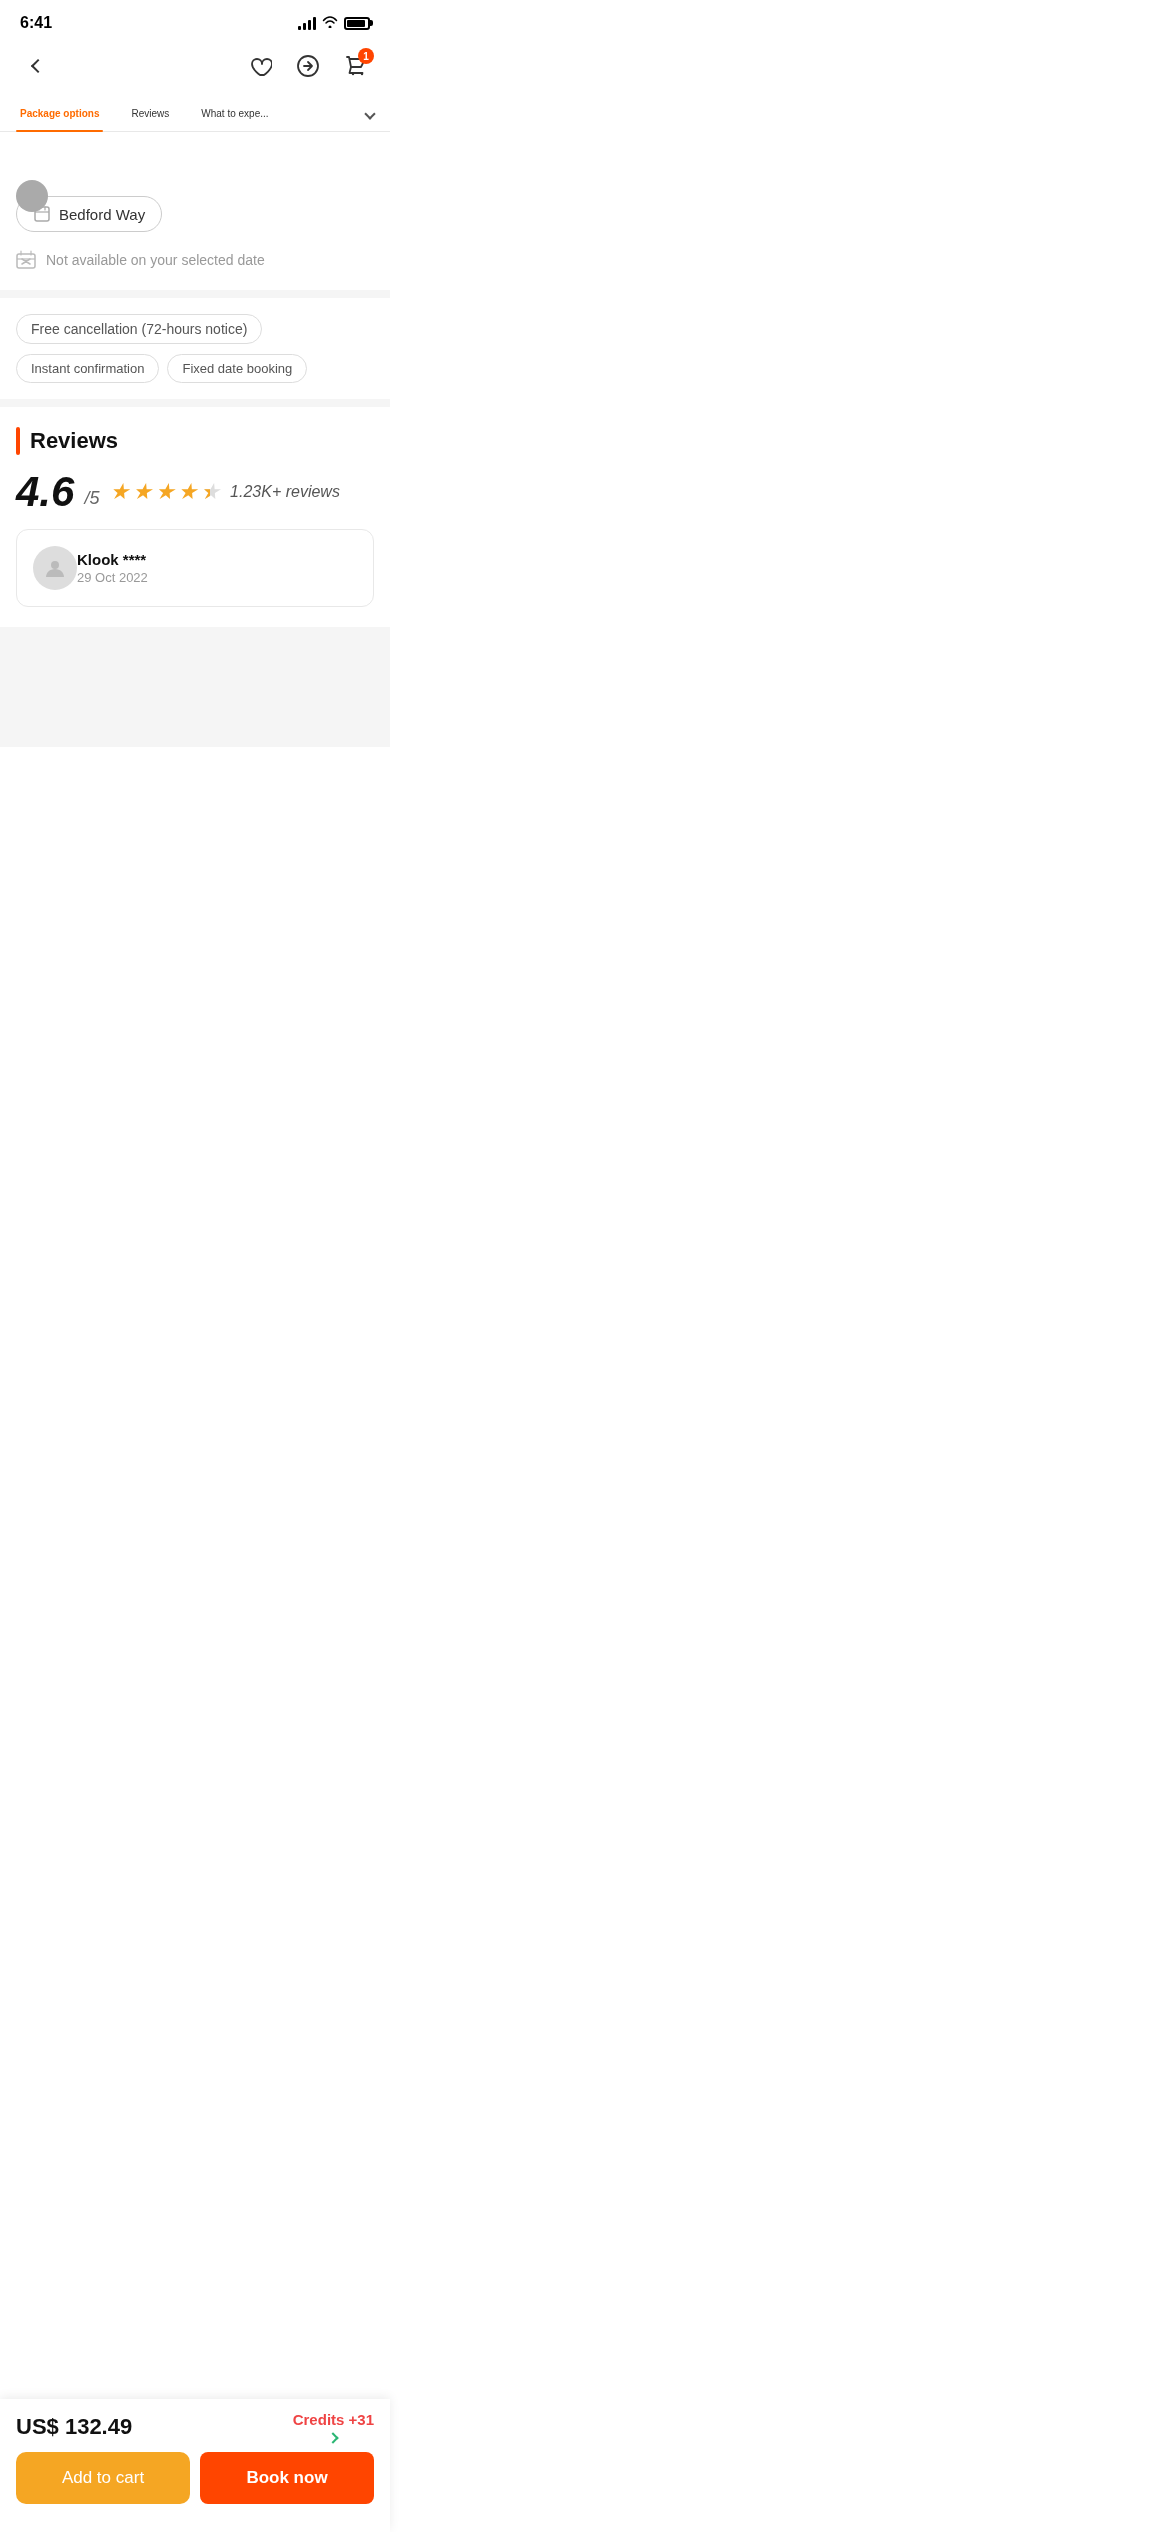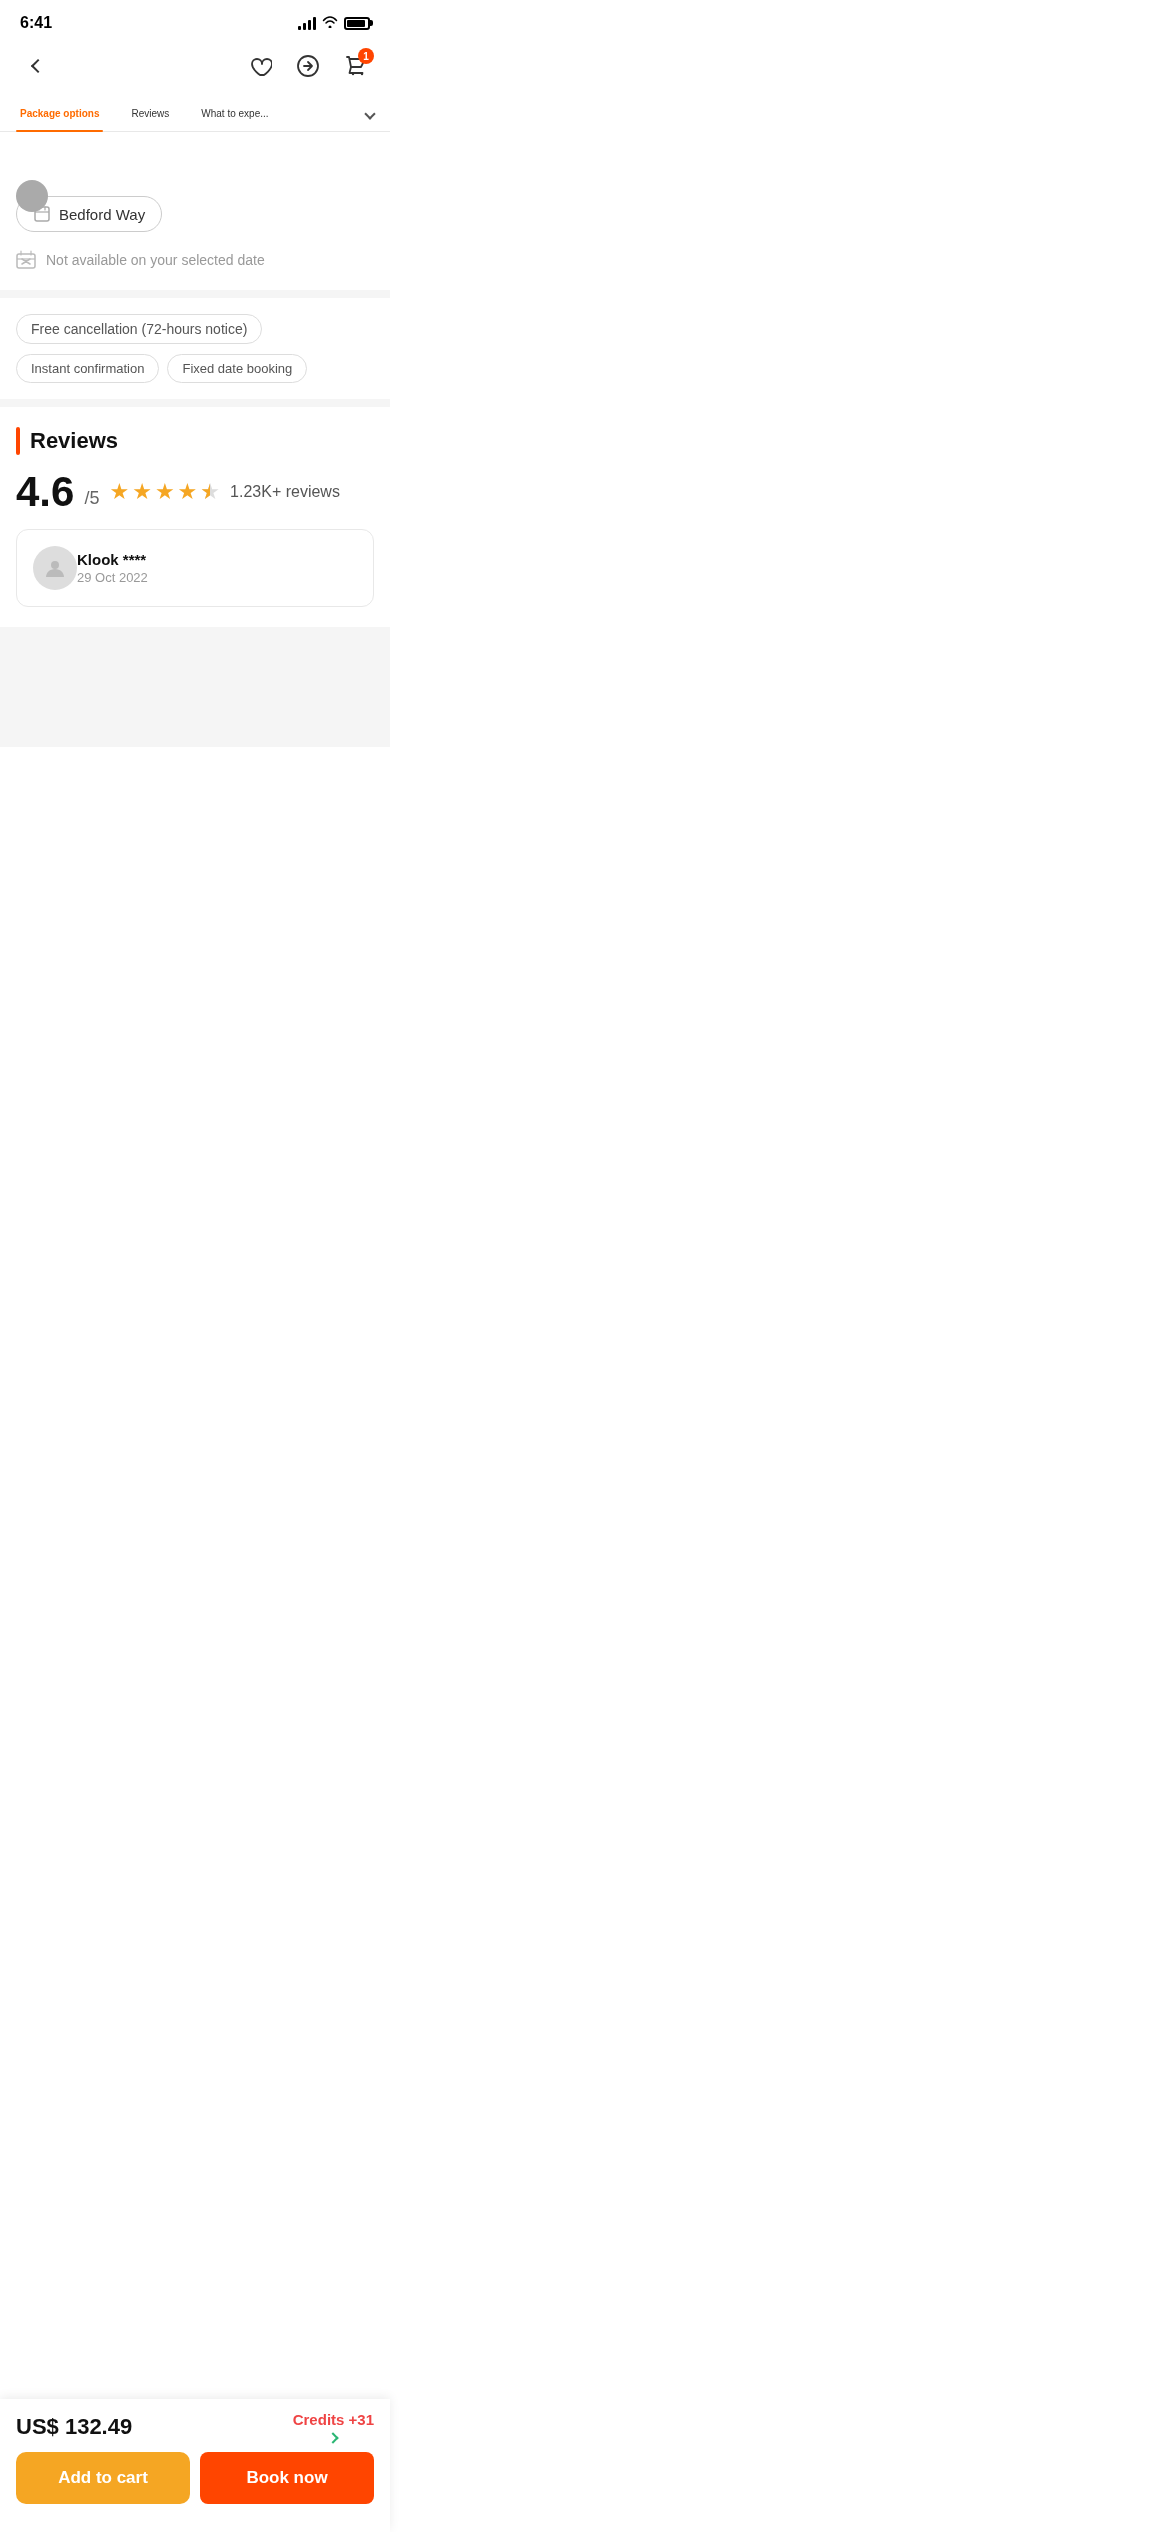--- a/index.html
+++ b/index.html
@@ -303,20 +303,21 @@
     .reviews-title {
       font-size: 22px;
       font-weight: 700;
       color: #111;
     }
     .rating-row {
       display: flex;
       align-items: center;
       gap: 10px;
       margin-bottom: 16px;
+      font-style: italic;
     }
     .rating-score {
       font-size: 42px;
       font-weight: 700;
       color: #111;
       line-height: 1;
     }
     .rating-max {
       font-size: 18px;
       color: #666;
@@ -412,21 +413,21 @@
     }
     .action-buttons {
       display: flex;
       gap: 10px;
     }
     .btn-add-cart {
       flex: 1;
       background: #f5a623;
       color: #fff;
       font-size: 17px;
-      font-weight: 700;
+      font-weight: 400;
       border: none;
       border-radius: 10px;
       padding: 16px;
       cursor: pointer;
     }
     .btn-book-now {
       flex: 1;
       background: #ff4500;
       color: #fff;
       font-size: 17px;

